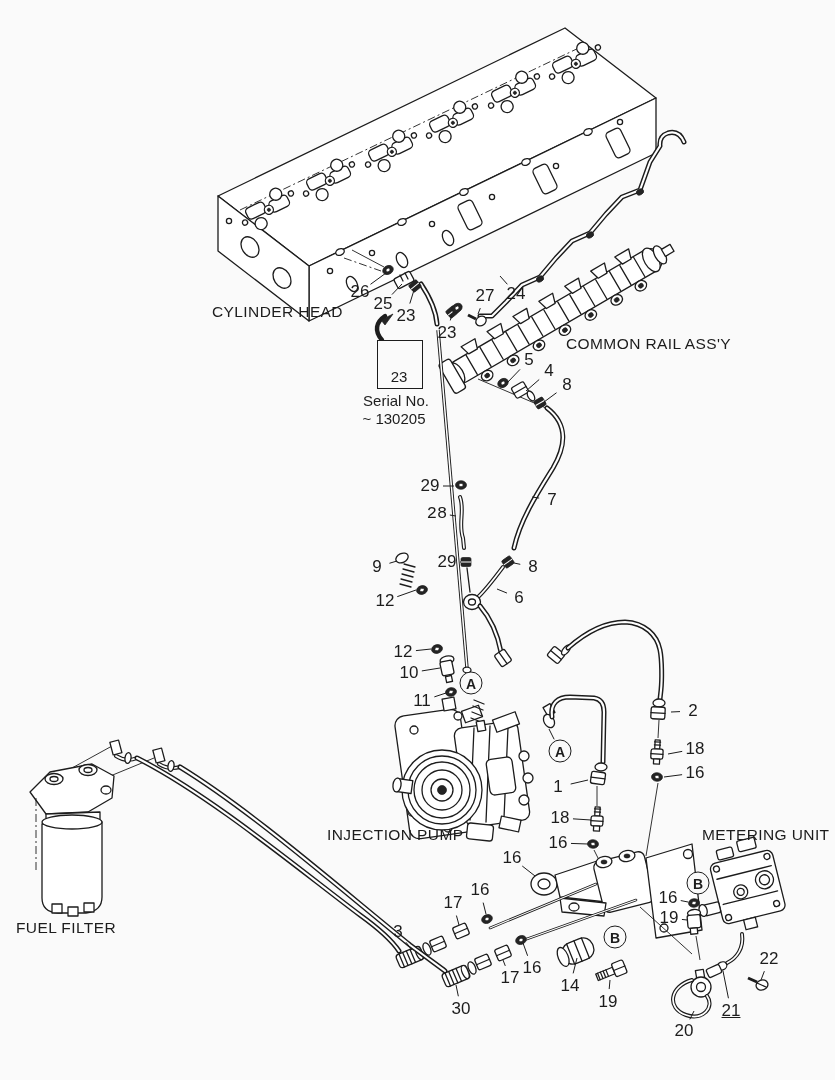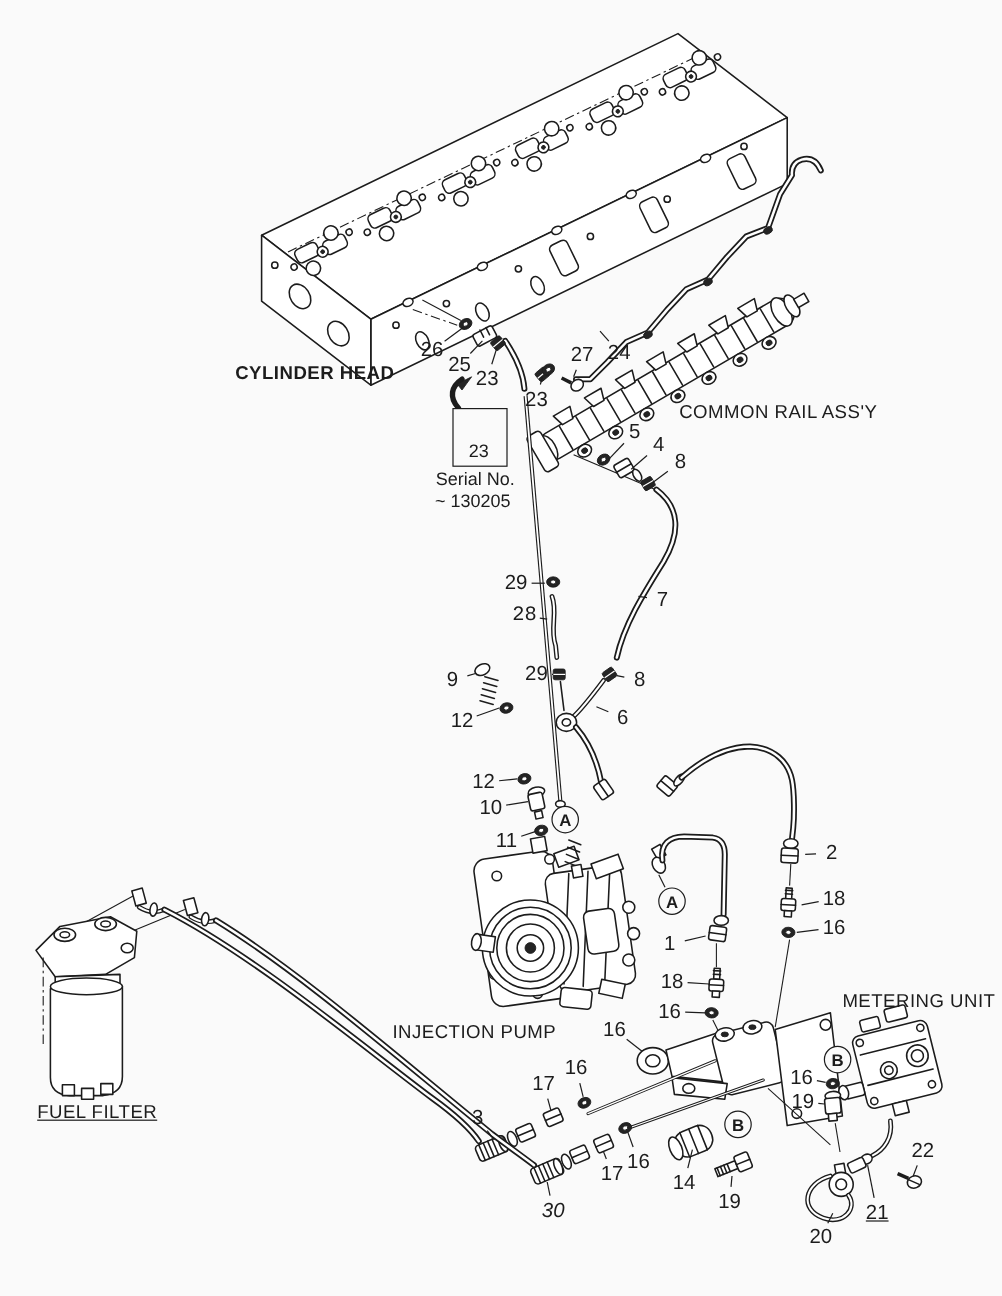--- a/index.html
+++ b/index.html
@@ -457,28 +457,28 @@
     <div class="lbl" style="left: 560px; top: 818px;">18</div>
     <div class="lbl" style="left: 558px; top: 843px;">16</div>
     <div class="lbl" style="left: 512px; top: 858px;">16</div>
     <div class="lbl" style="left: 480px; top: 890px;">16</div>
     <div class="lbl" style="left: 453px; top: 903px;">17</div>
     <div class="lbl" style="left: 398px; top: 932px;">3</div>
     <div class="lbl" style="left: 532px; top: 968px;">16</div>
     <div class="lbl" style="left: 510px; top: 978px;">17</div>
     <div class="lbl" style="left: 570px; top: 986px;">14</div>
     <div class="lbl" style="left: 608px; top: 1002px;">19</div>
-    <div class="lbl" style="left: 461px; top: 1009px; font-style: italic;">30</div>
+    <div class="lbl" style="left: 461px; top: 1009px;">30</div>
     <div class="lbl" style="left: 668px; top: 898px;">16</div>
     <div class="lbl" style="left: 669px; top: 918px;">19</div>
     <div class="lbl" style="left: 769px; top: 959px;">22</div>
     <div class="lbl" style="left: 731px; top: 1011px; text-decoration: underline;">21</div>
     <div class="lbl" style="left: 684px; top: 1031px;">20</div>
     <div class="circ" style="left: 471px; top: 683px;">A</div>
     <div class="circ" style="left: 560px; top: 751px;">A</div>
     <div class="circ" style="left: 698px; top: 883px;">B</div>
     <div class="circ" style="left: 615px; top: 937px;">B</div>
-    <div class="lbl title" style="left: 196px; top: 312px; font-weight: bold;">CYLINDER HEAD</div>
+    <div class="lbl title" style="left: 212px; top: 312px;">CYLINDER HEAD</div>
     <div class="lbl title" style="left: 566px; top: 344px; text-align: center;">COMMON RAIL ASS'Y</div>
-    <div class="lbl title" style="left: 327px; top: 835px; margin-top: 26px;">INJECTION PUMP</div>
+    <div class="lbl title" style="left: 327px; top: 835px;">INJECTION PUMP</div>
     <div class="lbl title" style="left: 702px; top: 835px;">METERING UNIT</div>
-    <div class="lbl title" style="left: 31px; top: 928px; text-decoration: underline;">FUEL FILTER</div>
+    <div class="lbl title" style="left: 16px; top: 928px;">FUEL FILTER</div>
   </div>
 
 </body></html>

